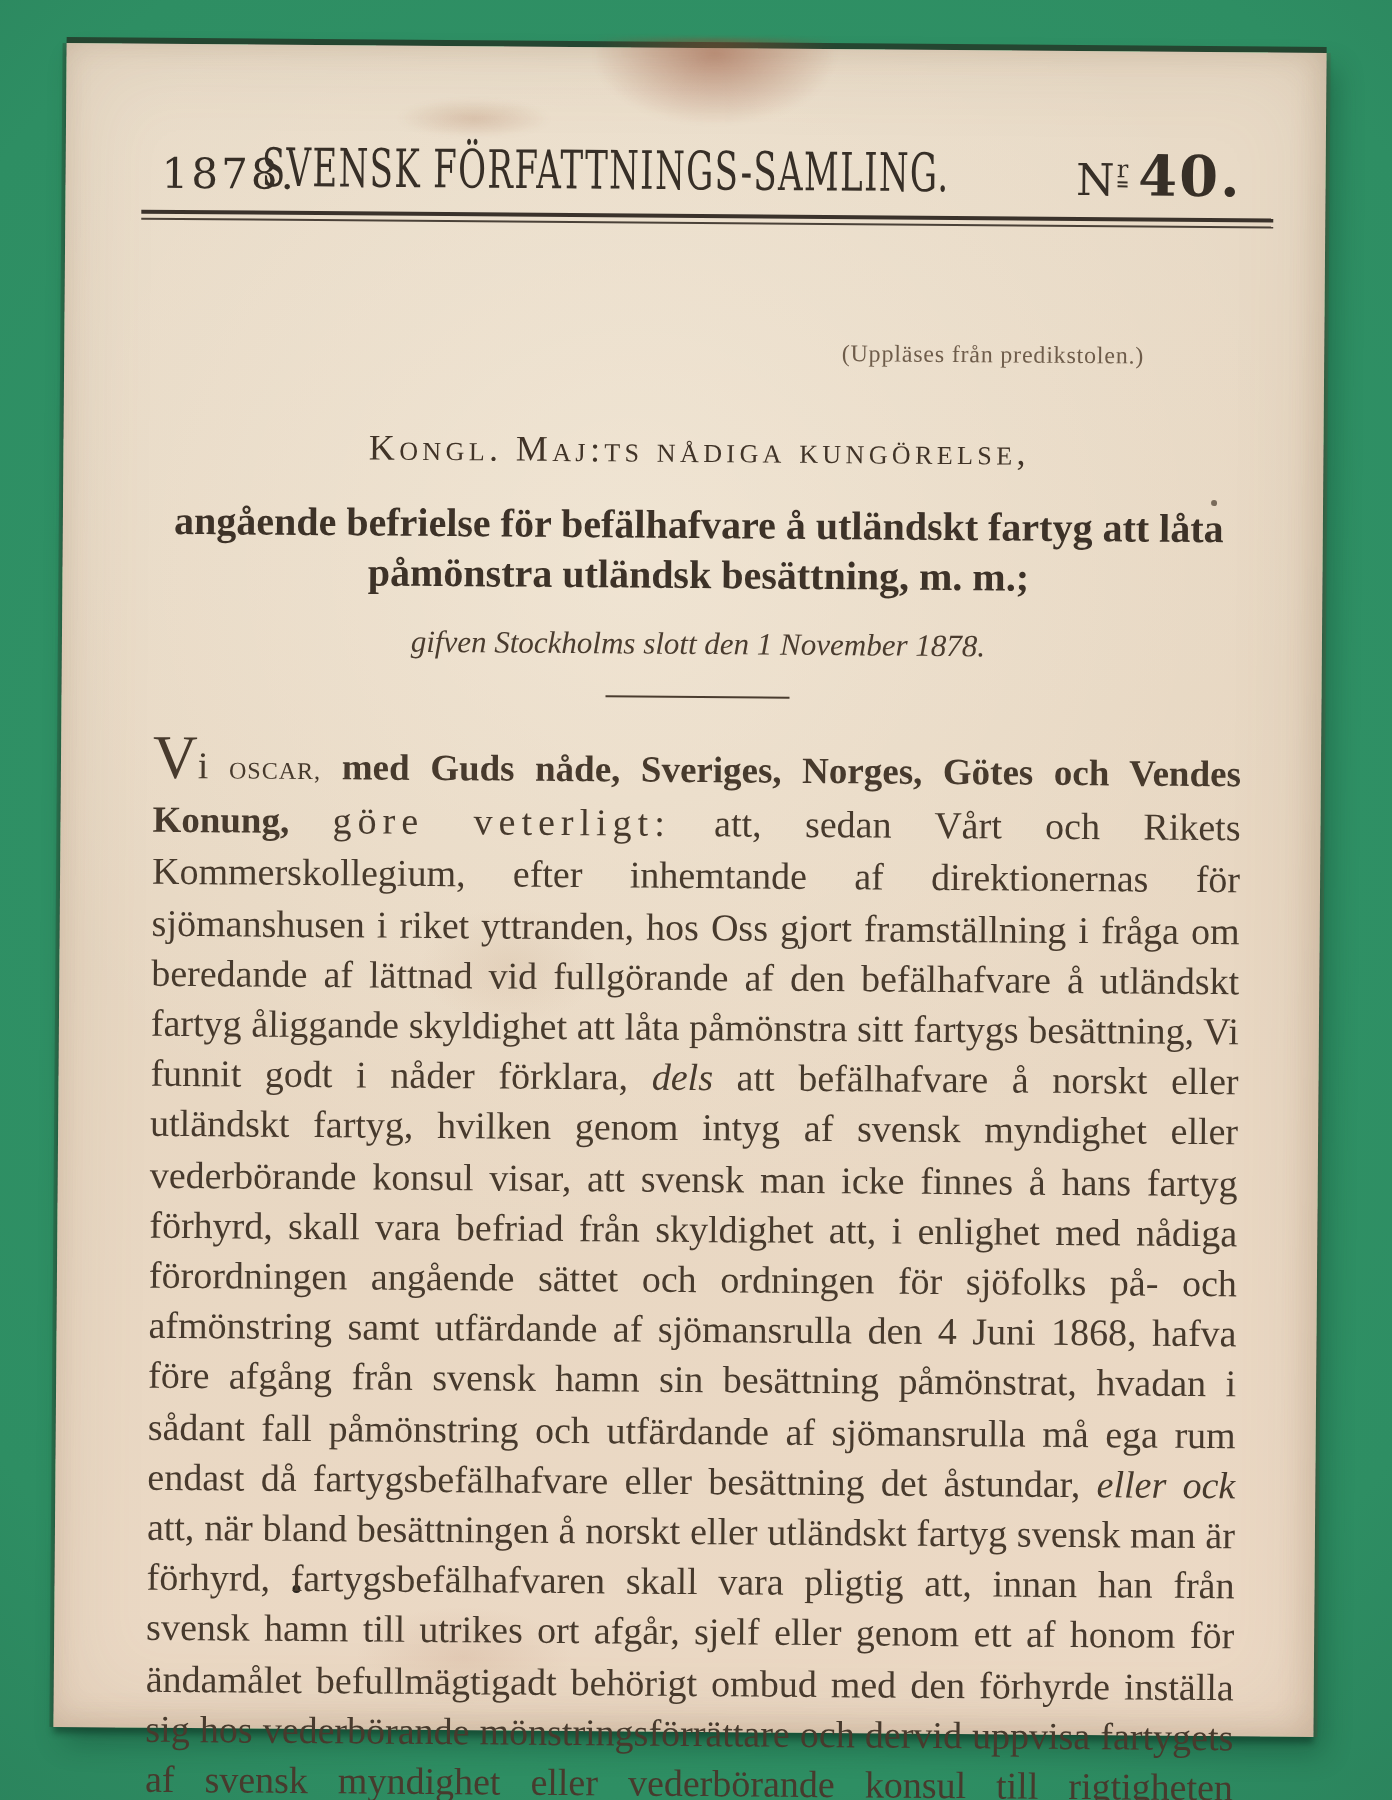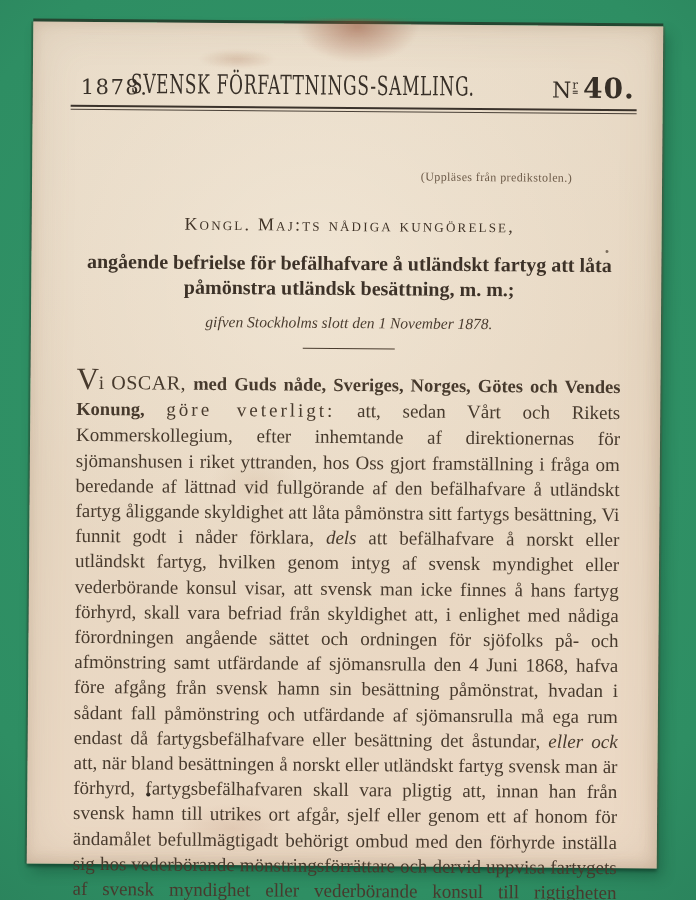--- a/index.html
+++ b/index.html
@@ -56,21 +56,21 @@
 
   
   .head-block { margin:0 -14px 0 -8px; }
   .masthead { position:relative; height:33px; font-family:"DejaVu Serif", serif; color:#372f27; }
   .m-year { position:absolute; left:10px; bottom:2px; font-size:21px; letter-spacing:1.5px; }
   .m-title {
     position:absolute; left:41%; bottom:2px; white-space:nowrap;
     font-size:25px; letter-spacing:1px;
     transform:translateX(-50%) scale(0.68, 1.06); transform-origin:center bottom;
   }
-  .m-no { position:absolute; right:2px; bottom:0; font-size:22px;margin-left:44px; }
+  .m-no { position:absolute; right:16px; bottom:0; font-size:22px;margin-left:44px; }
   .no-sup {
     display:inline-block; font-size:12px; position:relative; top:-9px;
     margin:0 5px 0 1px; border-bottom:3px double #372f27; line-height:1;
   }
   .no-num { font-size:28px; font-weight:bold; letter-spacing:1px; }
   .rule-double { margin-top:4px; height:2px; border-top:2px solid #3a322b; border-bottom:1px solid #4a4138; }
 
   .pulpit {
     margin-top:57px; text-align:right; padding-right:50px;
     font-size:12px; letter-spacing:0.4px; color:#6e5c4a;
@@ -88,21 +88,21 @@
 
   .dateline { margin-top:13px; text-align:center; font-style:italic; font-size:15.5px; color:#4a3c2f; }
 
   .short-rule { width:92px; margin:16px auto 0 auto; border:0; border-top:1.5px solid #4a3c2f; }
 
   .body-text {
     margin:16px 0 0 0; text-align:justify;
     font-size:19px; line-height:25.2px; color:#473a2d;
   }
   .init-cap { font-size:31px; line-height:1; }
-  .monarch  { font-size:20px; letter-spacing:0.5px; }
+  .monarch  { font-size:12px; letter-spacing:0.5px; }
   .royal    { font-weight:bold; font-size:18.5px; }
   .spaced   { letter-spacing:3px; }
   .it       { font-style:italic;margin-top:15px; }
 </style>
 </head>
 <body>
 
 <div class="scene">
   <div class="paper">
 

